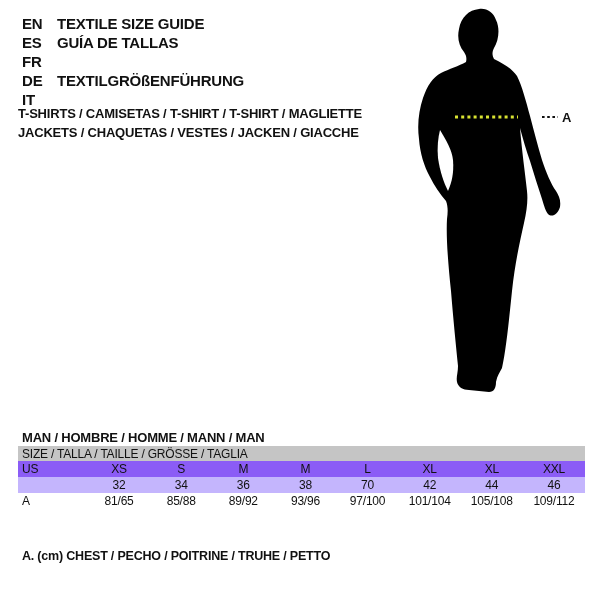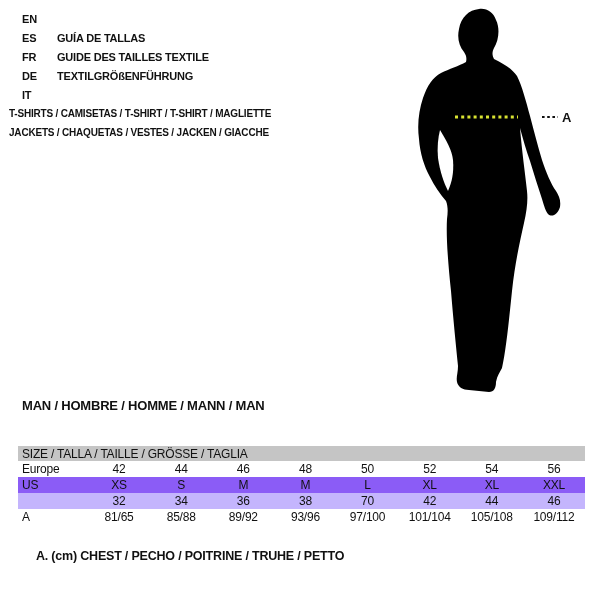--- a/index.html
+++ b/index.html
@@ -2,51 +2,51 @@
 <html><head>
 <meta charset="utf-8">
 <style>
   html,body{margin:0;padding:0;}
   body{
     width:600px;height:600px;position:relative;background:#ffffff;
     font-family:"Liberation Sans",sans-serif;color:#111;overflow:hidden;
   }
   
   .lang-list{position:absolute;left:22px;top:13px;}
-  .lang-row{display:flex;height:19px;align-items:flex-start;font-size:11px;font-weight:bold;letter-spacing:-0.2px;}
+  .lang-row{display:flex;height:19px;align-items:flex-end;font-size:15px;font-weight:bold;letter-spacing:-0.2px;}
   .lang-code{width:35px;flex:0 0 35px;}
   
-  .category{position:absolute;left:9px;top:104px;font-size:10px;font-weight:bold;letter-spacing:-0.2px;line-height:19px;}
+  .category{position:absolute;left:18px;top:104px;font-size:13px;font-weight:bold;letter-spacing:-0.2px;line-height:19px;}
   
   .figure-wrap{position:absolute;left:390px;top:0;width:210px;height:400px;}
   
-  .man-heading{position:absolute;left:22px;top:398px;font-size:13px;font-weight:bold;letter-spacing:-0.2px;}
+  .man-heading{position:absolute;left:22px;top:430px;font-size:13px;font-weight:bold;letter-spacing:-0.2px;}
   
   .size-table{position:absolute;left:18px;top:446px;width:567px;border-collapse:collapse;table-layout:fixed;font-size:12px;letter-spacing:-0.2px;}
   .size-table td{padding:0;height:16px;text-align:center;white-space:nowrap;}
   .size-table td.lbl{text-align:left;padding-left:4px;}
   .size-table tr.hdr td{height:15px;text-align:left;padding-left:4px;}
   .col-label{width:70px;}
   
-  .footnote{position:absolute;left:36px;top:549px;font-size:12.5px;font-weight:bold;letter-spacing:-0.2px;}
+  .footnote{position:absolute;left:22px;top:549px;font-size:12.5px;font-weight:bold;letter-spacing:-0.2px;}
 </style>
 </head>
 <body>
 
 <div class="lang-list">
   <div class="lang-row">
     <span class="lang-code">EN</span>
+    <span>TEXTILE SIZE GUIDE</span>
   </div>
   <div class="lang-row">
     <span class="lang-code">ES</span>
     <span>GUÍA DE TALLAS</span>
   </div>
   <div class="lang-row">
     <span class="lang-code">FR</span>
-    <span>GUIDE DES TAILLES TEXTILE</span>
   </div>
   <div class="lang-row">
     <span class="lang-code">DE</span>
     <span>TEXTILGRÖßENFÜHRUNG</span>
   </div>
   <div class="lang-row">
     <span class="lang-code">IT</span>
   </div>
 </div>
 
@@ -121,31 +121,20 @@
       <col>
       <col>
       <col>
       <col>
       <col>
   </colgroup>
   <tbody>
       <tr class="hdr">
     <td colspan="9" style="background: rgb(197, 197, 197); margin-left: 40px;">SIZE / TALLA / TAILLE / GRÖSSE / TAGLIA</td>
   </tr>
-  <tr>
-    <td class="lbl">Europe</td>
-    <td>42</td>
-    <td>44</td>
-    <td>46</td>
-    <td>48</td>
-    <td>50</td>
-    <td>52</td>
-    <td>54</td>
-    <td>56</td>
-  </tr>
   <tr class="stripe" style="background: #8b5cf6;">
     <td class="lbl">US</td>
     <td>XS</td>
     <td>S</td>
     <td>M</td>
     <td>M</td>
     <td>L</td>
     <td>XL</td>
     <td>XL</td>
     <td>XXL</td>

